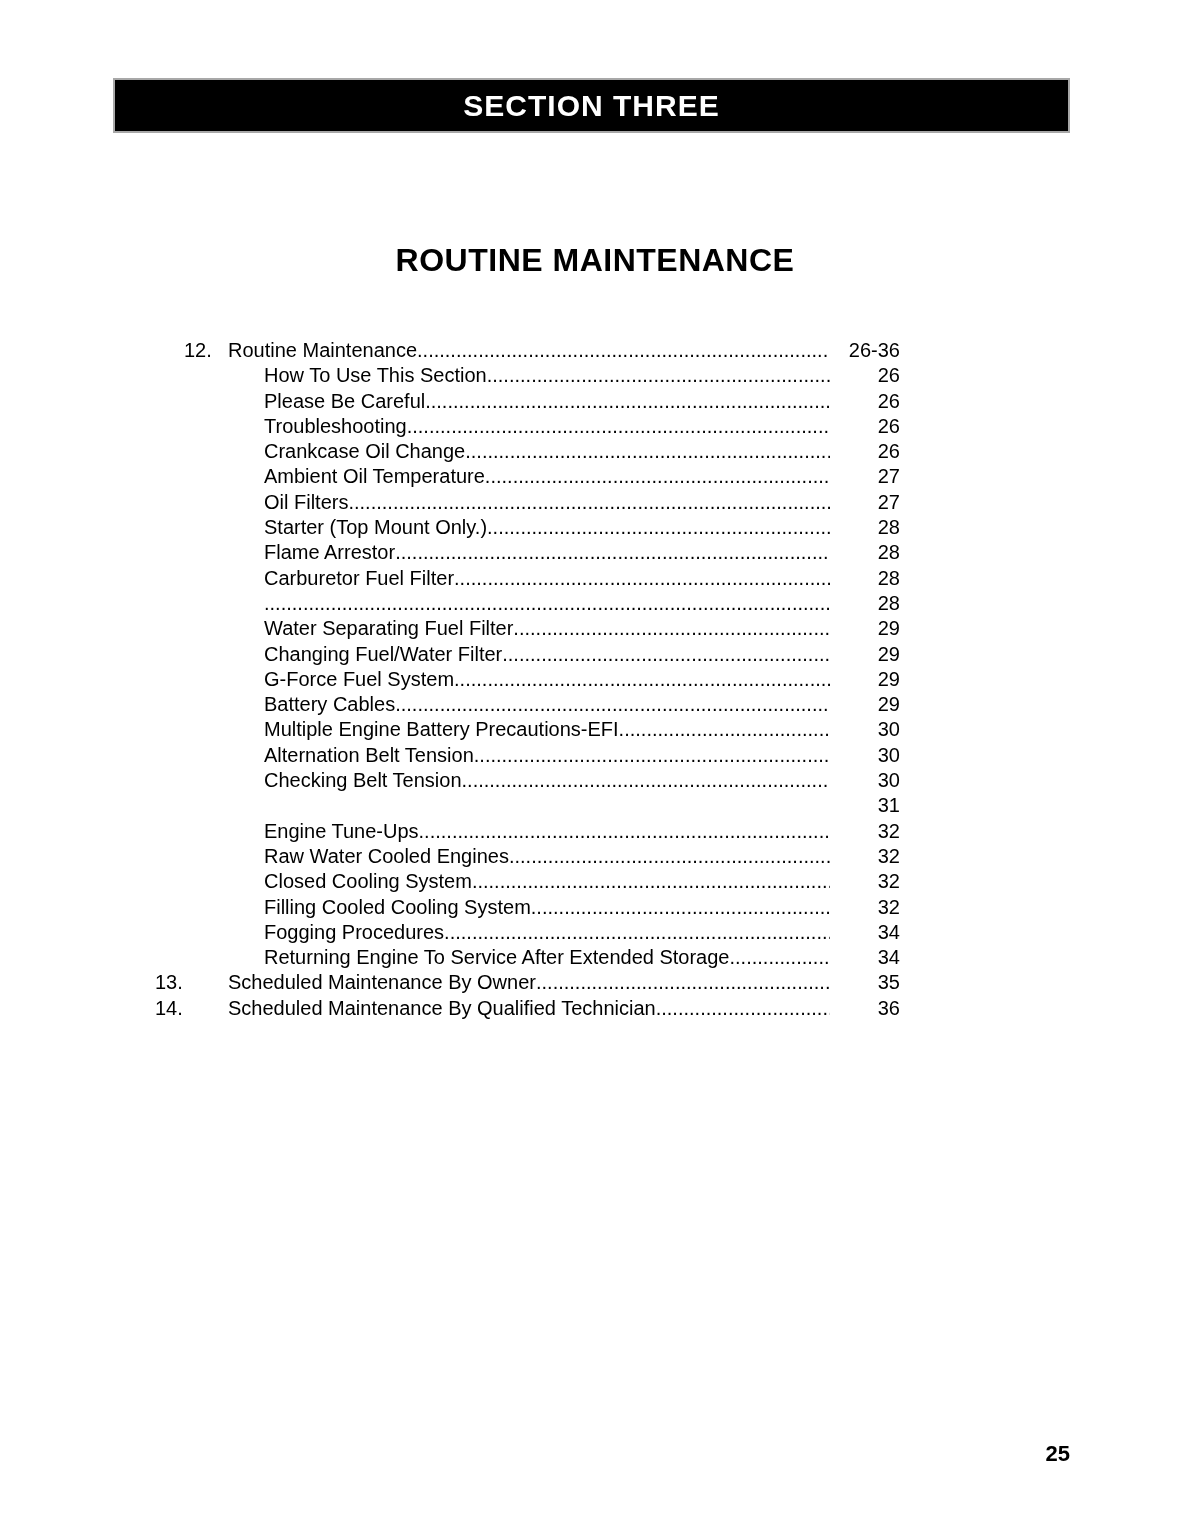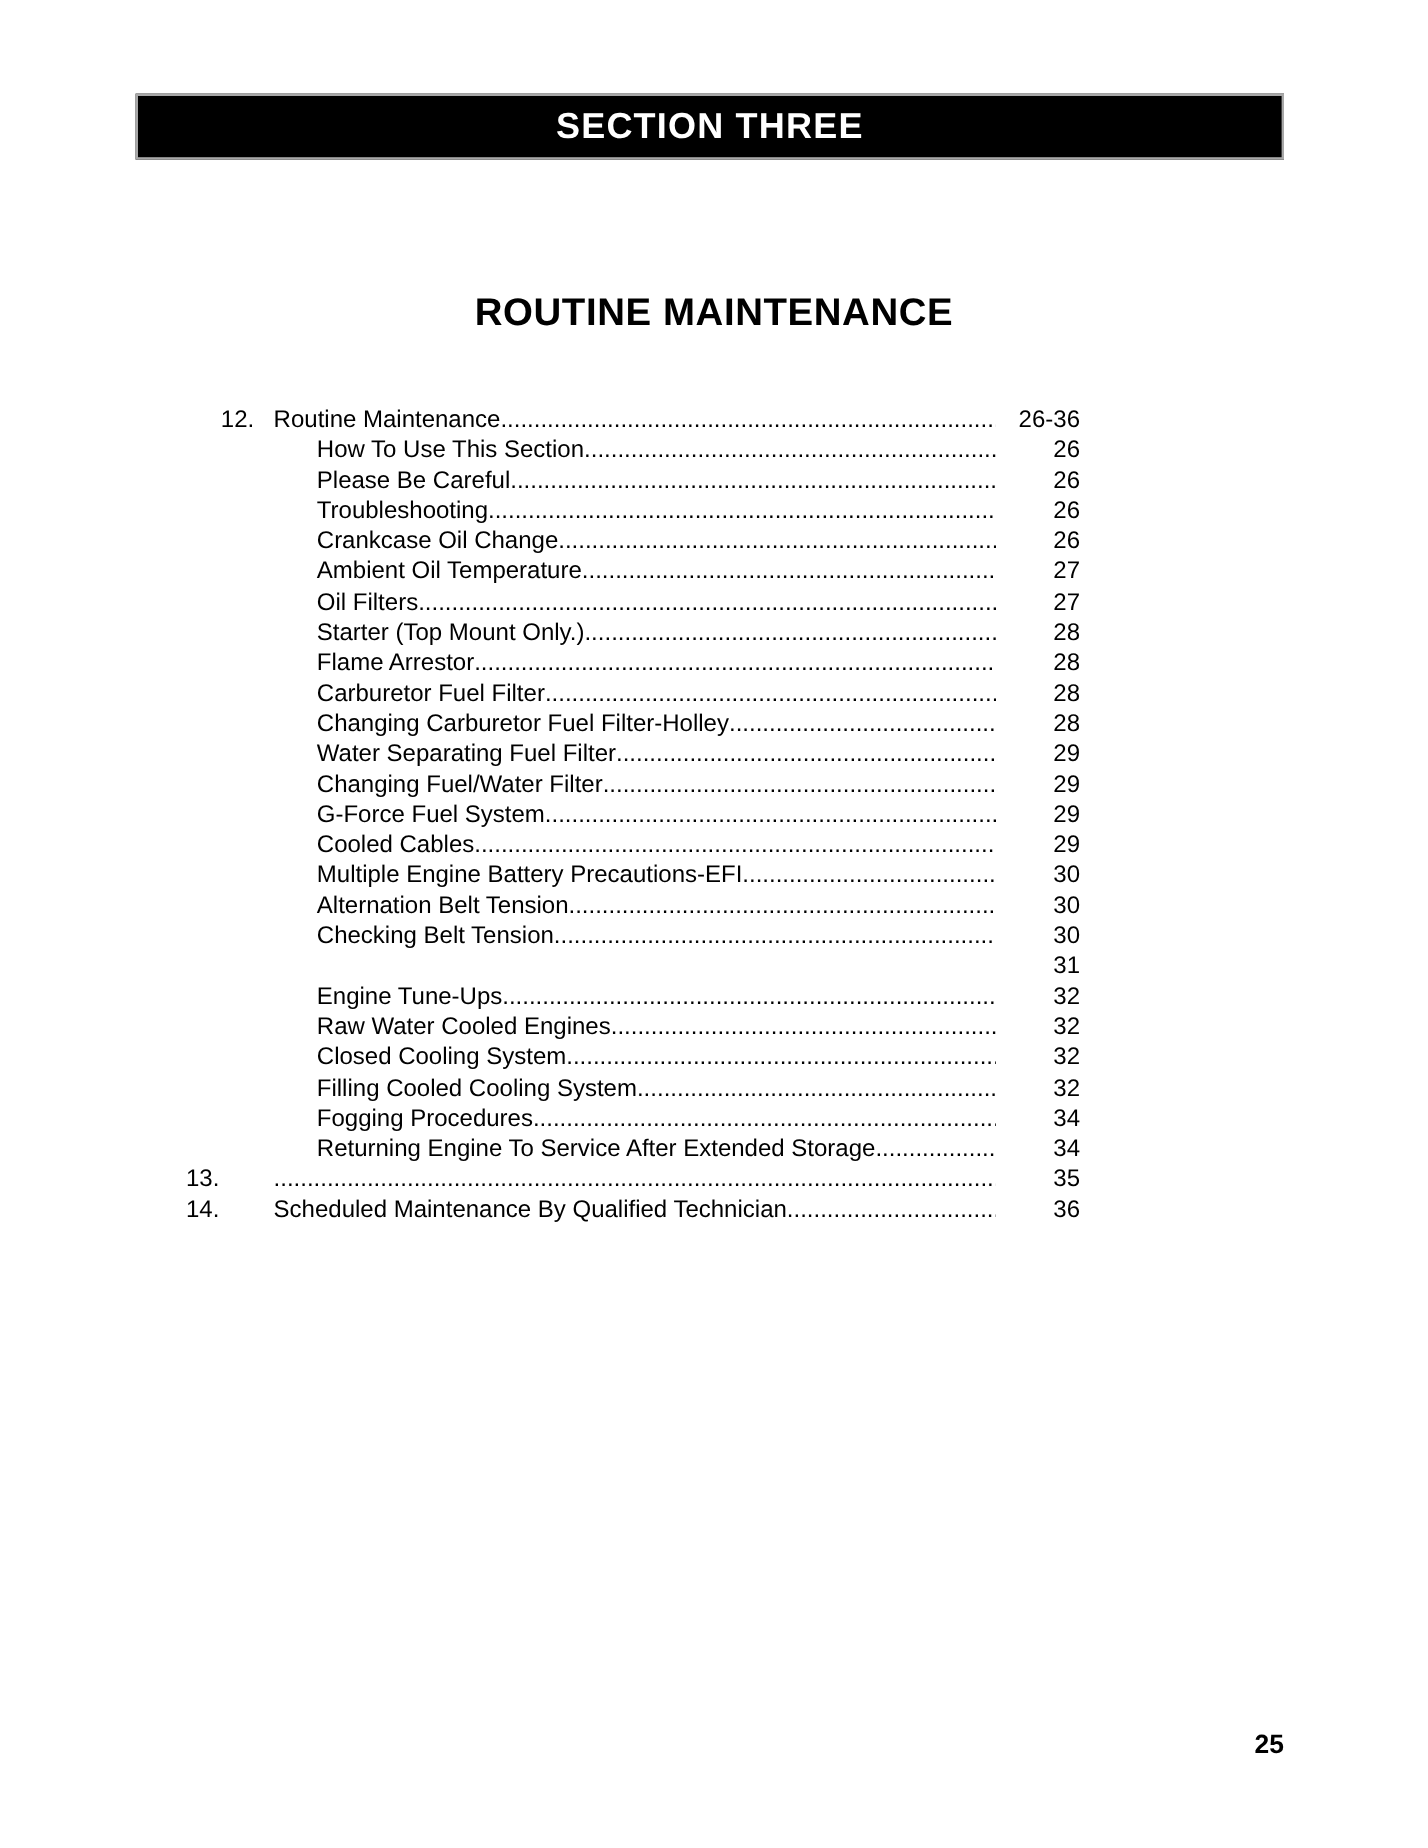--- a/index.html
+++ b/index.html
@@ -165,21 +165,20 @@
     <span class="toc-page">28</span>
   </div>
       <div class="toc-row sub">
     <span class="toc-num"></span>
     <span class="toc-title">Carburetor Fuel Filter</span>
     <span class="toc-dots"></span>
     <span class="toc-page">28</span>
   </div>
       <div class="toc-row sub">
     <span class="toc-num"></span>
-    <span class="toc-title">Changing Carburetor Fuel Filter-Holley</span>
     <span class="toc-dots"></span>
     <span class="toc-page">28</span>
   </div>
       <div class="toc-row sub">
     <span class="toc-num"></span>
     <span class="toc-title">Water Separating Fuel Filter</span>
     <span class="toc-dots"></span>
     <span class="toc-page">29</span>
   </div>
       <div class="toc-row sub">
@@ -189,21 +188,21 @@
     <span class="toc-page">29</span>
   </div>
       <div class="toc-row sub">
     <span class="toc-num"></span>
     <span class="toc-title">G-Force Fuel System</span>
     <span class="toc-dots"></span>
     <span class="toc-page">29</span>
   </div>
       <div class="toc-row sub">
     <span class="toc-num"></span>
-    <span class="toc-title">Cooled Cables</span>
+    <span class="toc-title">Battery Cables</span>
     <span class="toc-dots"></span>
     <span class="toc-page">29</span>
   </div>
       <div class="toc-row sub">
     <span class="toc-num"></span>
     <span class="toc-title">Multiple Engine Battery Precautions-EFI</span>
     <span class="toc-dots"></span>
     <span class="toc-page">30</span>
   </div>
       <div class="toc-row sub">
@@ -254,20 +253,21 @@
     <span class="toc-page">34</span>
   </div>
       <div class="toc-row sub">
     <span class="toc-num"></span>
     <span class="toc-title">Returning Engine To Service After Extended Storage</span>
     <span class="toc-dots"></span>
     <span class="toc-page">34</span>
   </div>
       <div class="toc-row section">
     <span class="toc-num">13.</span>
+    <span class="toc-title">Scheduled Maintenance By Owner</span>
     <span class="toc-dots"></span>
     <span class="toc-page">35</span>
   </div>
       <div class="toc-row section">
     <span class="toc-num">14.</span>
     <span class="toc-title">Scheduled Maintenance By Qualified Technician</span>
     <span class="toc-dots"></span>
     <span class="toc-page">36</span>
   </div>
     </div>

